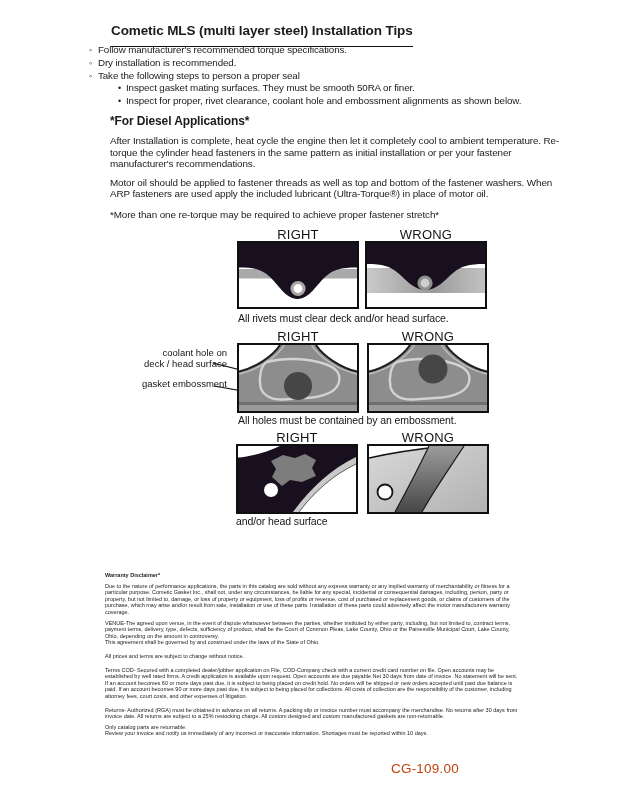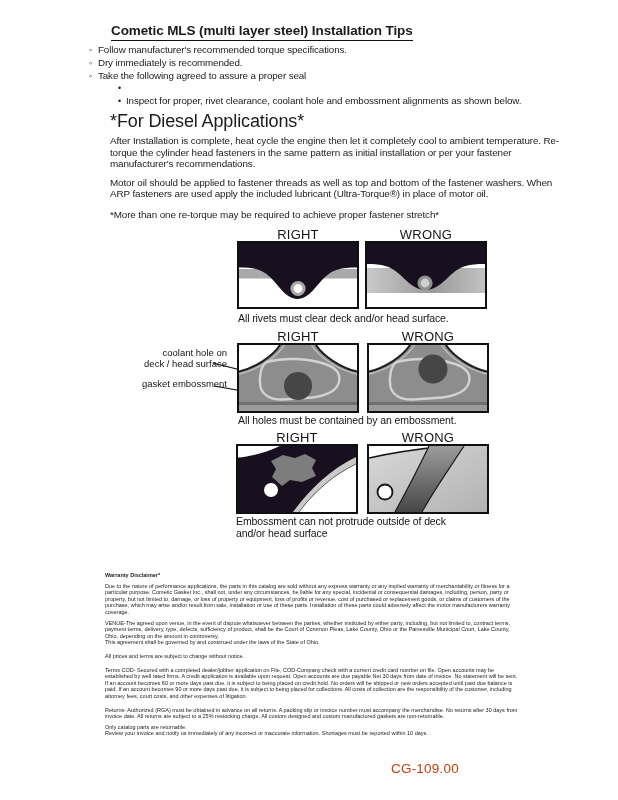--- a/index.html
+++ b/index.html
@@ -5,33 +5,33 @@
   html,body { margin:0; padding:0; background:#fff; }
   .page {
     position:relative; width:618px; height:800px; background:#ffffff;
     font-family:"Liberation Sans","DejaVu Sans",sans-serif; color:#1b1b1b; overflow:hidden;
   }
 
   
   .title {
     position:absolute; left:111px; top:23px; margin:0;
     font-size:13.5px; font-weight:bold; letter-spacing:-0.1px;
-    border-bottom:1.7px solid #111; padding-bottom:2px;
+    border-bottom:1.7px solid #111; padding-bottom:8px;
   }
 
   
   .bullets { position:absolute; left:89px; top:44px; width:505px; font-size:9.8px; letter-spacing:-0.12px; }
   .li { display:flex; line-height:12.8px; }
   .li .marker { width:9px; flex:0 0 9px; font-size:9px; }
   .li.sub { padding-left:29px; }
   .li.sub .marker { width:8px; flex:0 0 8px; }
 
   
   .diesel { position:absolute; left:110px; top:116px; width:458px; font-size:9.9px; line-height:11.4px; letter-spacing:-0.12px; }
-  .diesel .h { font-weight:normal; font-size:18px; margin:0 0 8px 0; }
+  .diesel .h { font-weight:bold; font-size:12px; margin:0 0 8px 0; }
   .diesel p { margin:0 0 7px 0; }
   .diesel .note { margin-top:10px; }
 
   
   .dlabel { position:absolute; width:122px; text-align:center; font-size:13px; letter-spacing:0.2px; color:#141414; }
   .dbox { position:absolute; width:122px; border:2px solid #101010; box-sizing:border-box; background:#fff; }
   .dbox svg { display:block; width:100%; height:100%; }
   .h68 { height:68px; } .h70 { height:70px; }
   .dcaption { position:absolute; font-size:10.5px; line-height:11.5px; letter-spacing:-0.1px; color:#141414; }
 
@@ -54,28 +54,29 @@
 
   <h1 class="title">Cometic MLS (multi layer steel) Installation Tips</h1>
 
   <div class="bullets">
     <div class="li">
       <span class="marker">◦</span>
       <span>Follow manufacturer's recommended torque specifications.</span>
     </div>
     <div class="li">
       <span class="marker">◦</span>
-      <span>Dry immediately is recommended.</span>
+      <span>Dry installation is recommended.</span>
     </div>
     <div class="li">
       <span class="marker">◦</span>
-      <span>Take the following agreed to assure a proper seal</span>
+      <span>Take the following steps to person a proper seal</span>
     </div>
     <div class="li sub">
       <span class="marker">•</span>
+      <span>Inspect gasket mating surfaces. They must be smooth 50RA or finer.</span>
     </div>
     <div class="li sub">
       <span class="marker">•</span>
       <span>Inspect for proper, rivet clearance, coolant hole and embossment alignments as shown below.</span>
     </div>
   </div>
 
   <div class="diesel">
     <div class="h">*For Diesel Applications*</div>
     <p>After Installation is complete, heat cycle the engine then let it completely cool to ambient temperature. Re-torque the cylinder head fasteners in the same pattern as initial installation or per your fastener manufacturer's recommendations.</p>
@@ -188,21 +189,20 @@
       <rect width="118" height="66" fill="url(#g3)"></rect>
       <path d="M0 0 H78 C48 3 22 7 0 12 Z" fill="#ffffff"></path>
       <path d="M0 12 C22 7 48 3 78 0" stroke="#141414" stroke-width="1.6" fill="none"></path>
       <path d="M60 0 H95 C80 23 65 44 53 66 L26 66 C38 44 50 21 60 0 Z" fill="url(#g2)"></path>
       <path d="M60 0 C50 21 38 44 26 66" stroke="#1a1a1a" stroke-width="1.2" fill="none"></path>
       <path d="M95 0 C80 23 65 44 53 66" stroke="#1a1a1a" stroke-width="1.2" fill="none"></path>
       <circle cx="16" cy="46" r="7.5" fill="#ffffff" stroke="#141414" stroke-width="1.8"></circle>
     </svg>
   </div>
   <div class="dcaption" style="left:236px; top:516px;">
-    <div>Embossment can not protrude outside of deck</div>
     <div>and/or head surface</div>
   </div>
 
   <div class="legal">
     <div class="lh">Warranty Disclaimer*</div>
     <p class="mb4">Due to the nature of performance applications, the parts in this catalog are sold without any express warranty or any implied warranty of merchantability or fitness for a particular purpose. Cometic Gasket Inc., shall not, under any circumstances, be liable for any special, incidental or consequential damages, including, person, party or property, but not limited to, damage, or loss of property or equipment, loss of profits or revenue, cost of purchased or replacement goods, or claims of customers of the purchase, which may arise and/or result from sale, installation or use of these parts. Installation of these parts could adversely affect the motor manufacturers warranty coverage.</p>
     <p class="mb0">VENUE-The agreed upon venue, in the event of dispute whatsoever between the parties, whether instituted by either party, including, but not limited to, contract terms, payment terms, delivery, type, defects, sufficiency of product, shall be the Court of Common Pleas, Lake County, Ohio or the Painesville Municipal Court, Lake County, Ohio, depending on the amount in controversy.</p>
     <p>This agreement shall be governed by and construed under the laws of the State of Ohio.</p>
     <p>All prices and terms are subject to change without notice.</p>
     <p>Terms COD- Secured with a completed dealer/jobber application on File, COD-Company check with a current credit card number on file. Open accounts may be established by well rated firms. A credit application is available upon request. Open accounts are due payable Net 30 days from date of invoice. No statement will be sent. If an account becomes 60 or more days past due, it is subject to being placed on credit hold. No orders will be shipped or new orders accepted until past due balance is paid. If an account becomes 90 or more days past due, it is subject to being placed for collections. All costs of collection are the responsibility of the customer, including attorney fees, court costs, and other expenses of litigation.</p>

